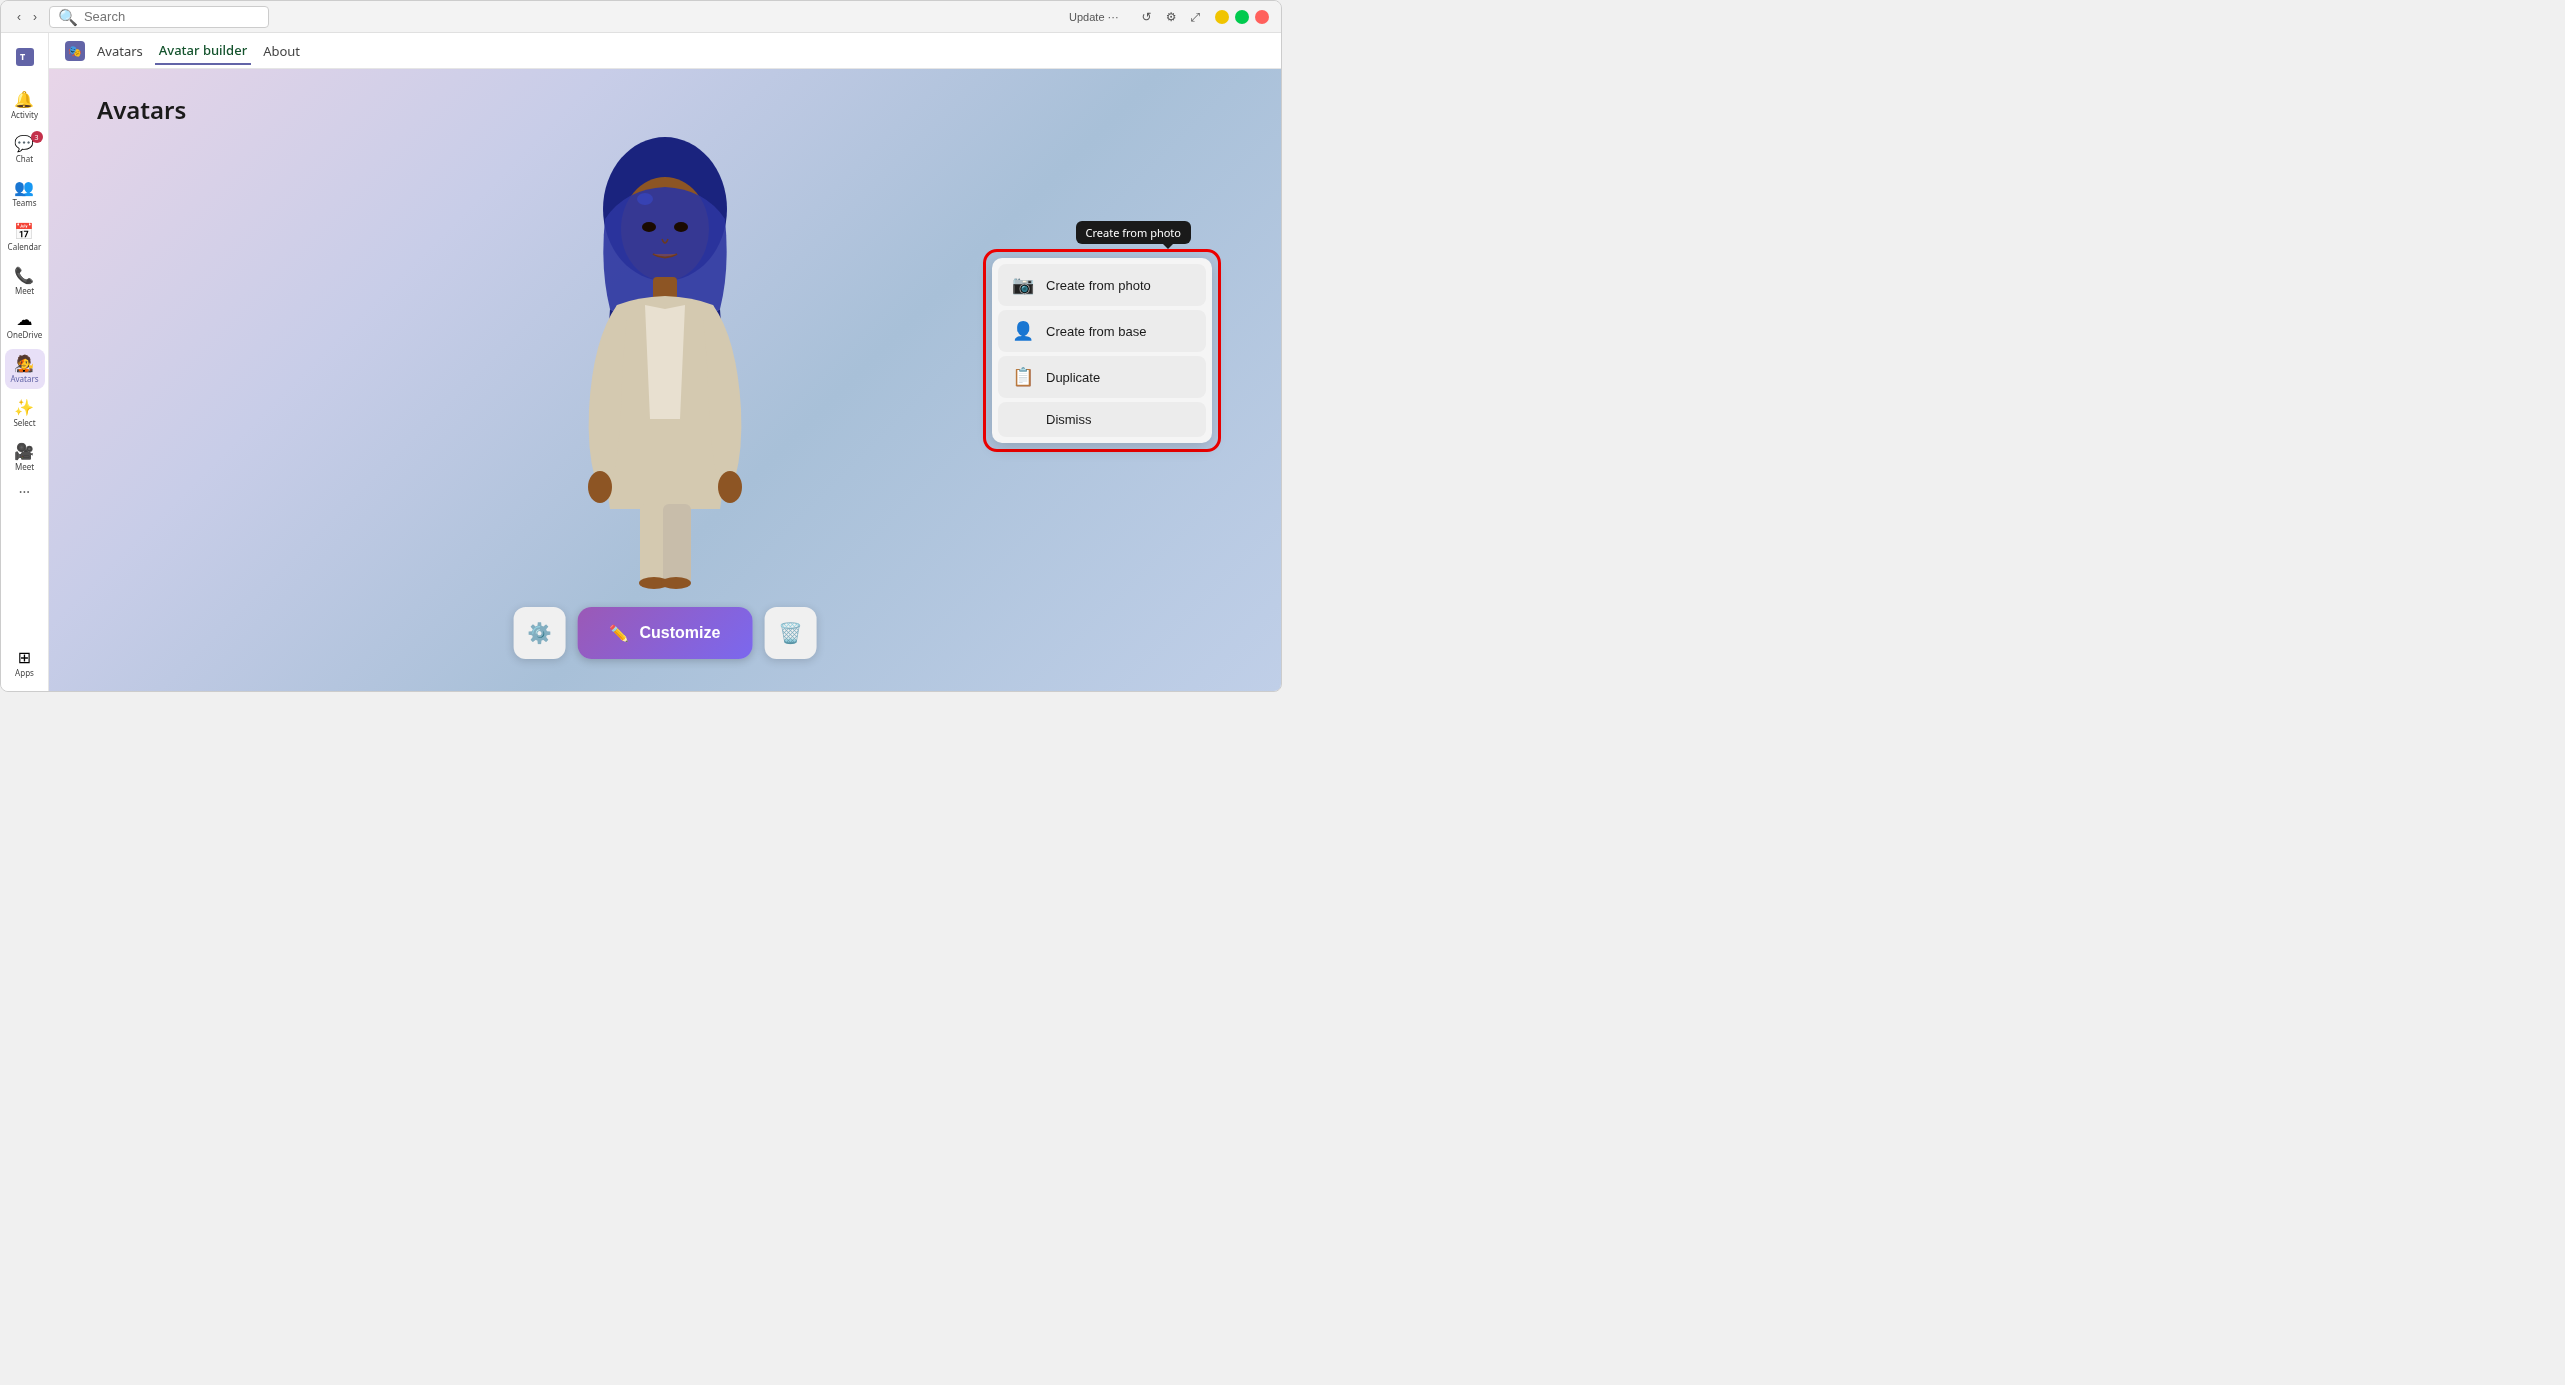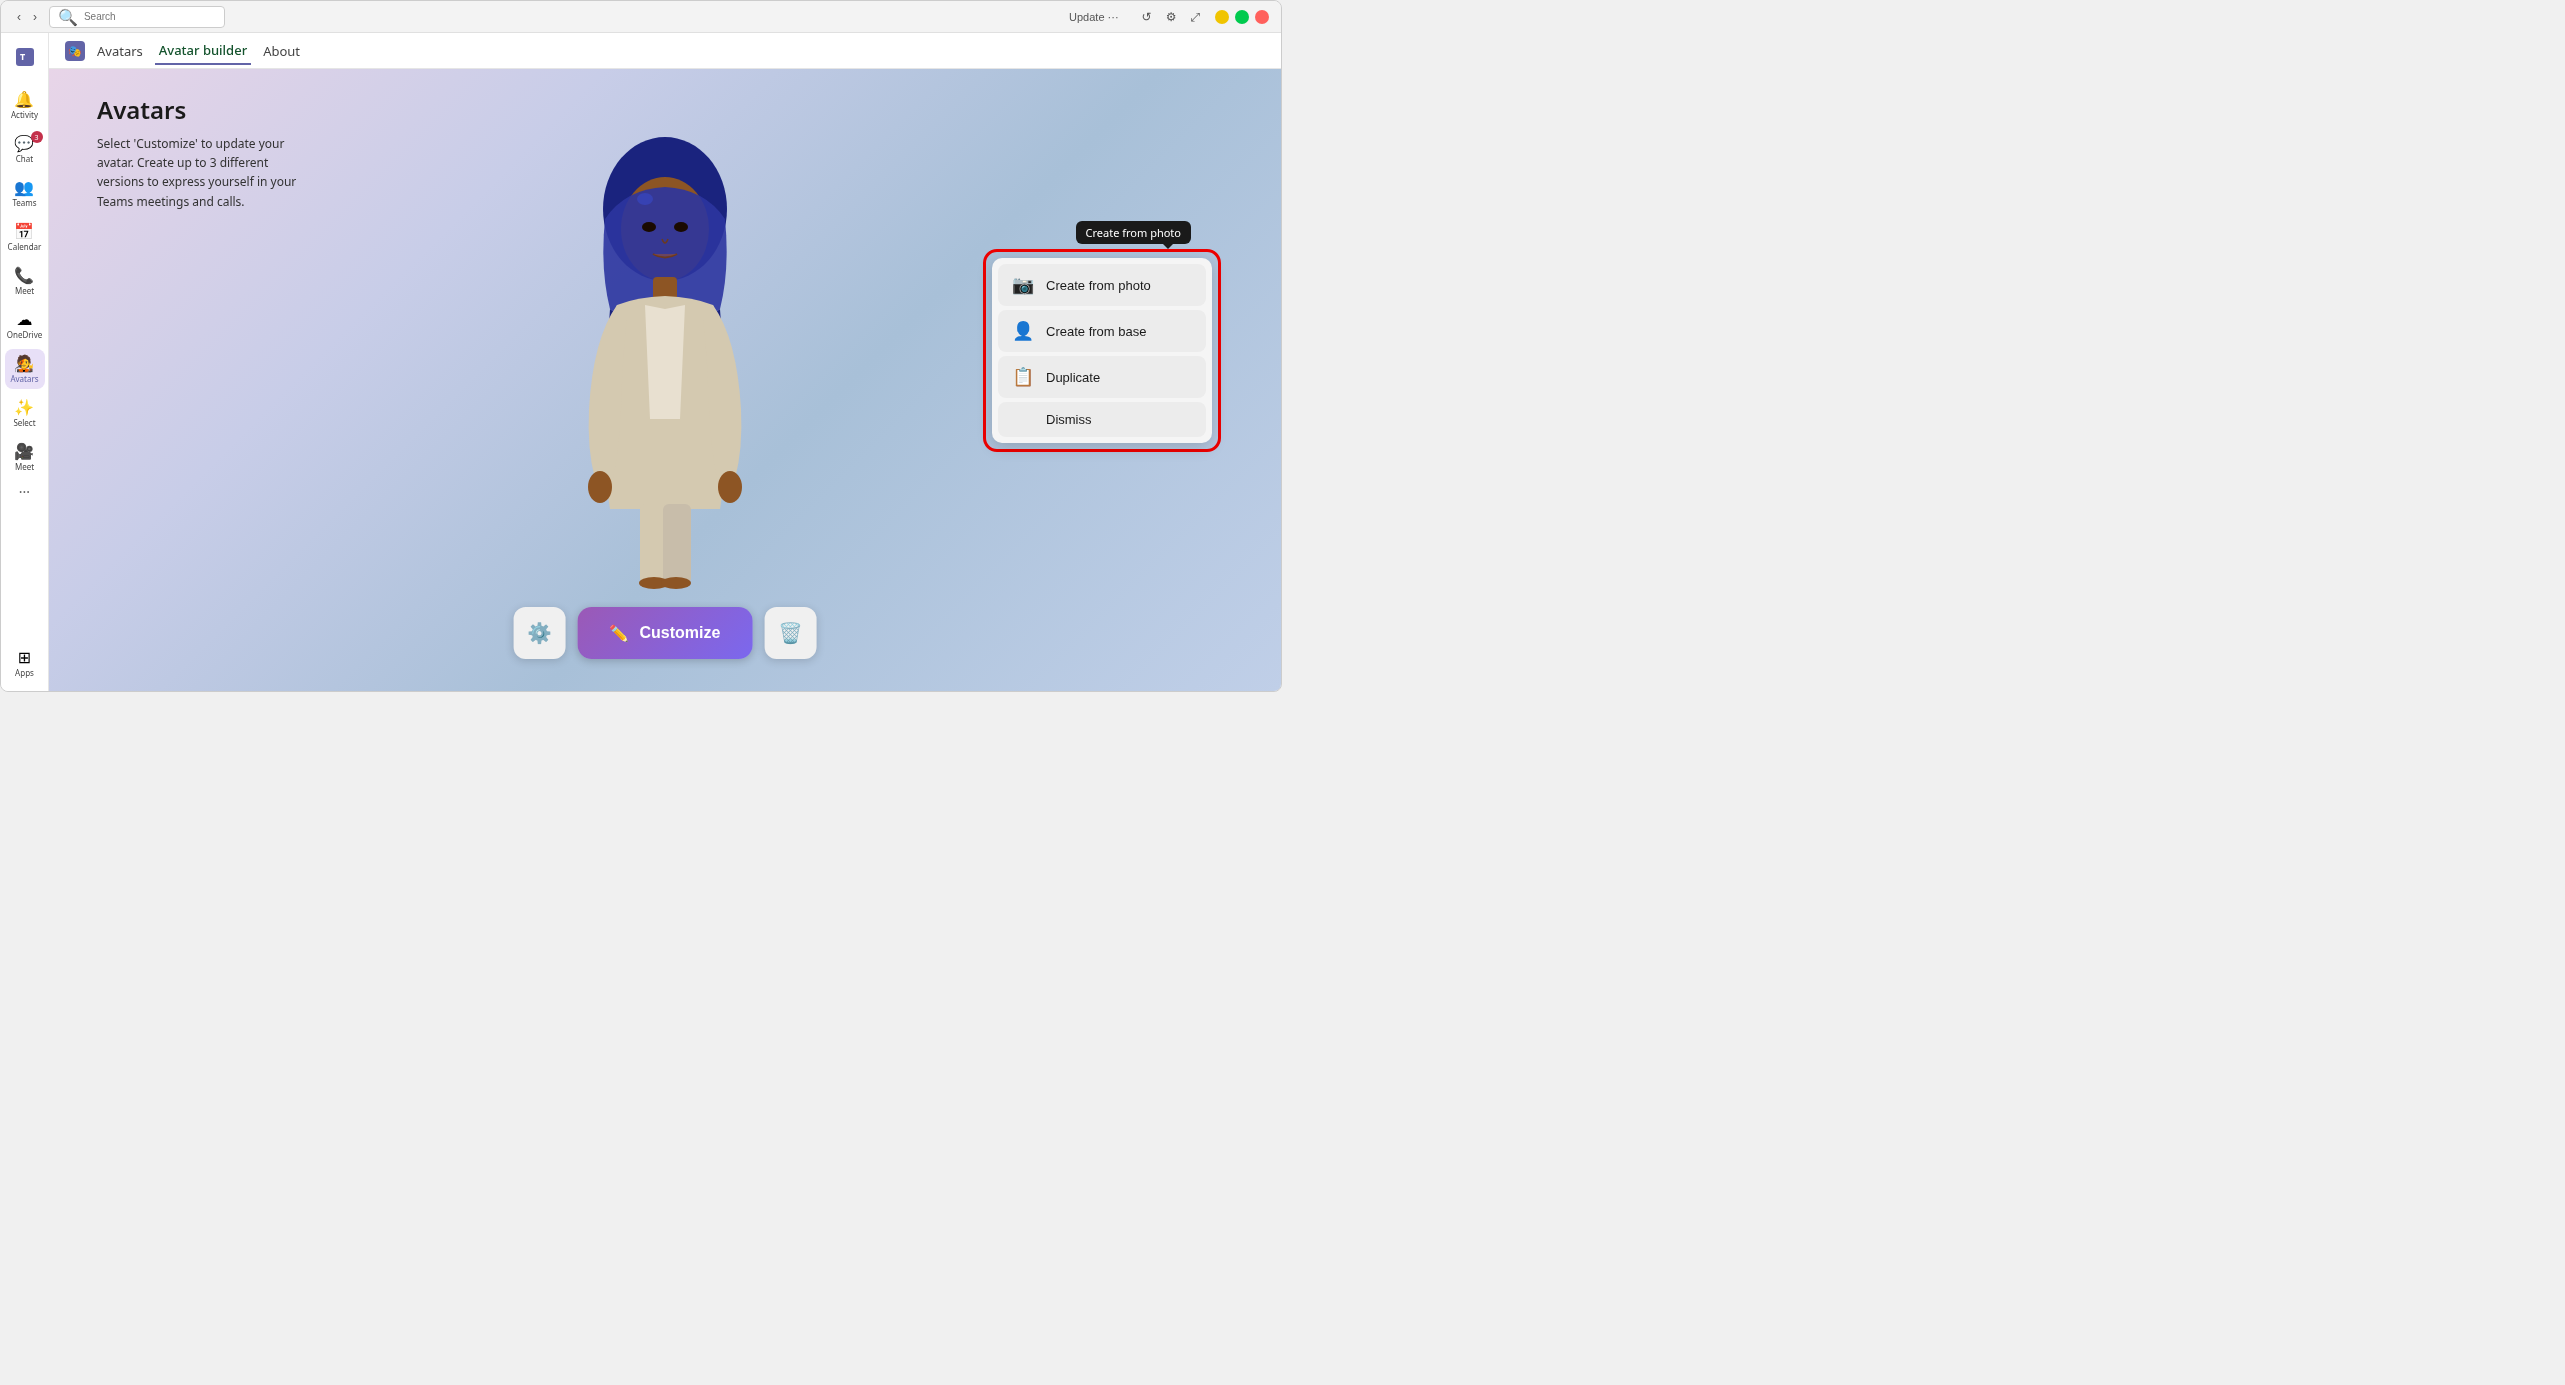--- a/index.html
+++ b/index.html
@@ -59,21 +59,21 @@
       border-radius: 4px;
       background: #fff;
       display: flex;
       align-items: center;
       padding: 0 8px;
       gap: 6px;
     }
     .search-bar input {
       border: none;
       outline: none;
-      font-size: 10px;
+      font-size: 13px;
       background: transparent;
       flex: 1;
     }
     .title-bar-right {
       display: flex;
       align-items: center;
       gap: 8px;
     }
     .title-bar-btn {
       background: none;
@@ -524,21 +524,20 @@
         </div>
         <span class="tab-link">Avatars</span>
         <span class="tab-link active">Avatar builder</span>
         <span class="tab-link">About</span>
       </div>
 
       <div class="content">
 
         <div class="page-info">
           <div class="page-title">Avatars</div>
-          <div class="page-description">Select 'Customize' to update your avatar. Create up to 3 different versions to express yourself in your Teams meetings and calls.</div>
         </div>
 
         <div class="avatar-figure">
           <svg class="avatar-svg" viewBox="0 0 240 500">
 
             <ellipse cx="120" cy="100" rx="62" ry="72" fill="#1a237e"></ellipse>
 
             <ellipse cx="120" cy="120" rx="44" ry="52" fill="#8d5524"></ellipse>
 
             <path d="M60 110 Q55 160 65 200 Q90 220 120 225 Q150 220 175 200 Q185 160 180 110 Q160 80 120 78 Q80 80 60 110Z" fill="#2c35a0" opacity="0.9"></path>

